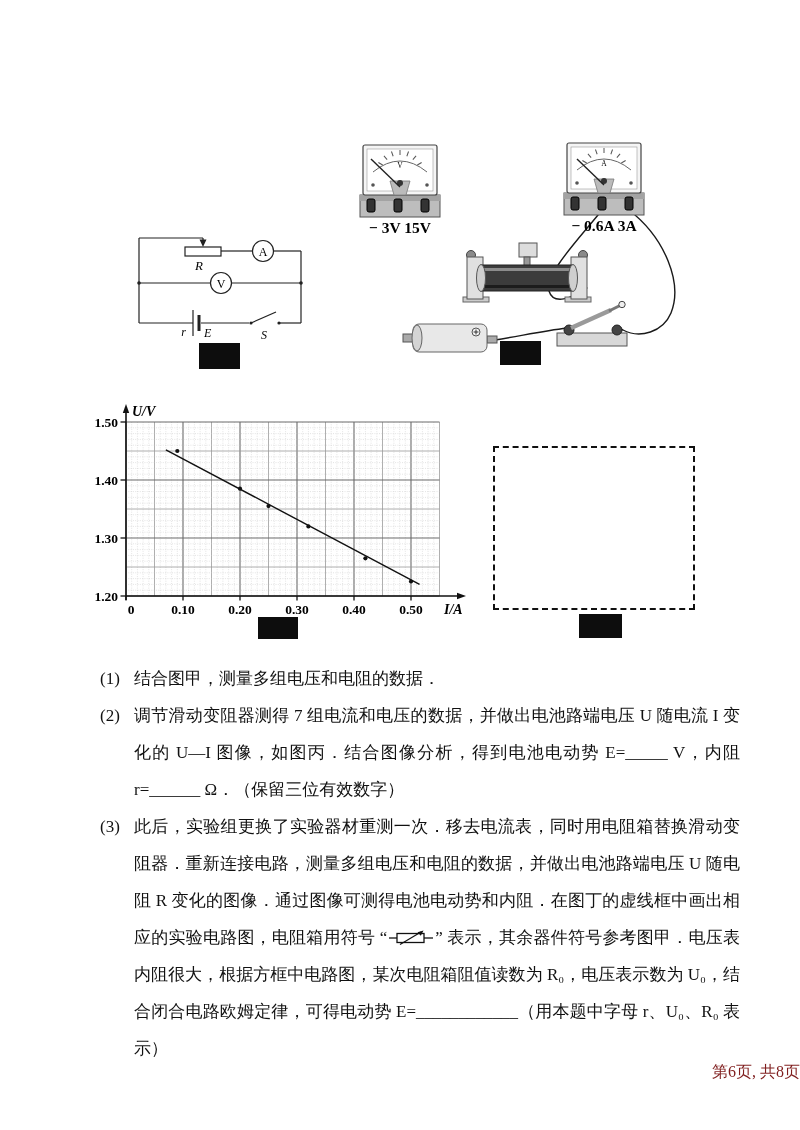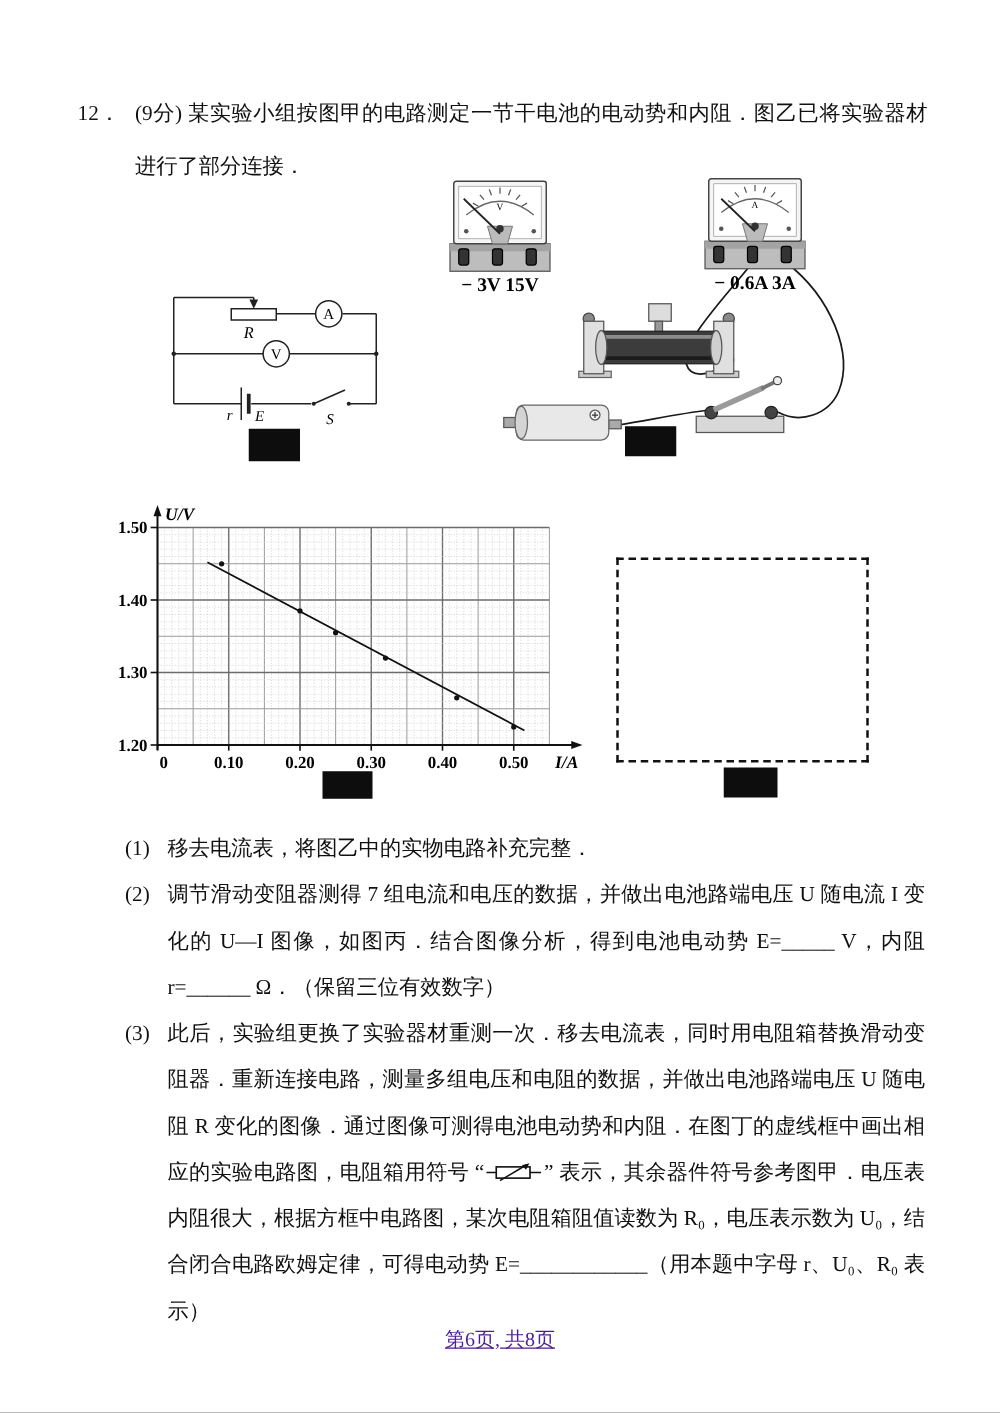--- a/index.html
+++ b/index.html
@@ -18,32 +18,28 @@
   .dash-box{position:absolute;left:493px;top:446px;width:198px;height:160px;
     border:2.5px dashed #111;background:#fff;}
   .redact{position:absolute;background:#0d0d0d;z-index:6;}
   
   .q-list{position:absolute;left:100px;top:660px;width:640px;font-size:17px;line-height:37px;}
   .q-item{display:flex;}
   .q-marker{flex:none;width:34px;}
   .q-text{flex:1;text-align:justify;}
   .inline-sym{vertical-align:-3px;margin:0 2px;}
   
-  .footer{position:absolute;left:0;top:1062px;width:100%;text-align:center;
-    font-size:16px;color:#4c1d95;text-decoration:underline;}
+  .footer{position:absolute;left:0;top:1062px;width:100%;text-align:right;
+    font-size:16px;color:#7f1d1d;}
 </style>
 </head>
 <body>
 
 <div class="page">
 
-  <div class="q-header">
-    <span class="q-num">12．</span>
-    <div class="q-intro">(9分) 某实验小组按图甲的电路测定一节干电池的电动势和内阻．图乙已将实验器材进行了部分连接．</div>
-  </div>
 
   <svg class="fig" style="left:123px;top:228px;" width="190" height="125" viewBox="0 0 190 125">
     <g stroke="#222" stroke-width="1.2" fill="none">
       <line x1="16" y1="10" x2="16" y2="95"></line>
       <line x1="16" y1="10" x2="80" y2="10"></line>
       <line x1="80" y1="10" x2="80" y2="13"></line>
       <line x1="98" y1="23" x2="129" y2="23"></line>
       <line x1="151" y1="23" x2="178" y2="23"></line>
       <line x1="178" y1="23" x2="178" y2="95"></line>
       <line x1="16" y1="55" x2="178" y2="55"></line>
@@ -302,21 +298,21 @@
   <div class="dash-box"></div>
 
   <div class="redact" style="left:199px;top:343px;width:41px;height:26px;"></div>
   <div class="redact" style="left:500px;top:341px;width:41px;height:24px;"></div>
   <div class="redact" style="left:258px;top:617px;width:40px;height:22px;"></div>
   <div class="redact" style="left:579px;top:614px;width:43px;height:24px;"></div>
 
   <div class="q-list">
     <div class="q-item">
       <span class="q-marker">(1)</span>
-      <div class="q-text">移去电流表，将图乙中的实物电路补充完整．</div>
+      <div class="q-text">结合图甲，测量多组电压和电阻的数据．</div>
     </div>
     <div class="q-item">
       <span class="q-marker">(2)</span>
       <div class="q-text">调节滑动变阻器测得 7 组电流和电压的数据，并做出电池路端电压 U 随电流 I 变化的 U—I 图像，如图丙．结合图像分析，得到电池电动势 E=_____ V，内阻 r=______ Ω．（保留三位有效数字）</div>
     </div>
     <div class="q-item">
       <span class="q-marker">(3)</span>
       <div class="q-text"><span>此后，实验组更换了实验器材重测一次．移去电流表，同时用电阻箱替换滑动变阻器．重新连接电路，测量多组电压和电阻的数据，并做出电池路端电压 U 随电阻 R 变化的图像．通过图像可测得电池电动势和内阻．在图丁的虚线框中画出相应的实验电路图，电阻箱用符号 “</span><svg class="inline-sym" width="44" height="16" viewBox="0 0 44 16">
           <line x1="0" y1="8" x2="8" y2="8" stroke="#111" stroke-width="1.3"></line>
           <rect x="8" y="3.5" width="27" height="9" fill="none" stroke="#111" stroke-width="1.3"></rect>

